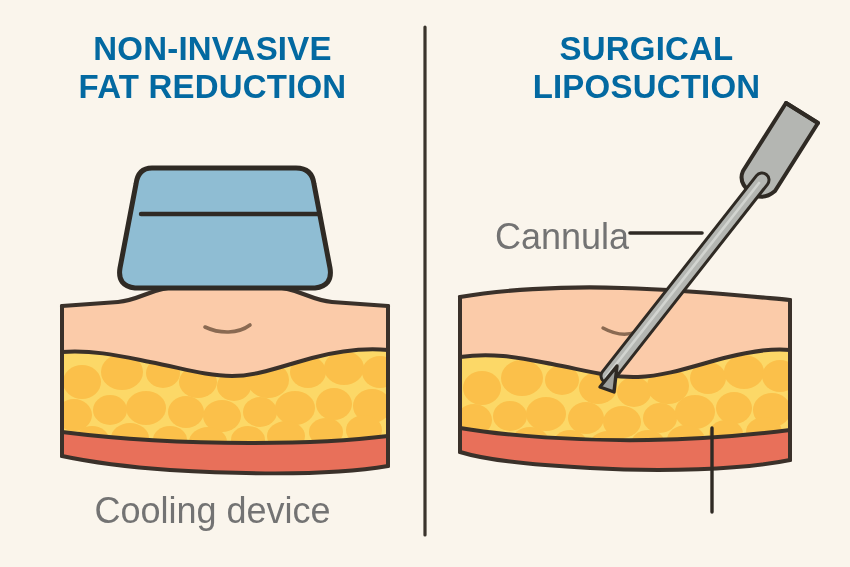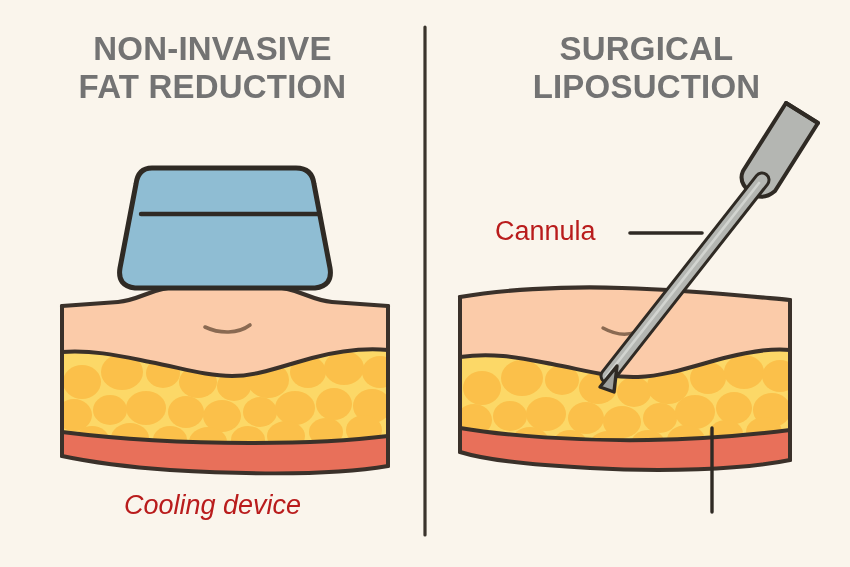--- a/index.html
+++ b/index.html
@@ -26,45 +26,44 @@
     width: 850px;
     height: 567px;
   }
   .panel-title {
     position: absolute;
     text-align: center;
     font-weight: bold;
     font-size: 33px;
     line-height: 38px;
     letter-spacing: 0.2px;
-    color: #737373;
+    color: #0369a1;
     white-space: pre-line;
   }
   #title-left {
     left: 20px;
     top: 30px;
     width: 385px;
   }
   #title-right {
     left: 454px;
     top: 30px;
     width: 385px;
   }
   .caption {
     position: absolute;
-    font-size: 27px;
-    color: #b91c1c;
+    font-size: 36px;
+    color: #737373;
     white-space: nowrap;
   }
   #caption-cooling {
     left: 20px;
     top: 490px;
     width: 385px;
     text-align: center;
-    font-style: italic;
   }
   #caption-cannula {
     left: 495px;
     top: 216px;
     text-align: left;
   }
 </style>
 </head>
 <body>
 

